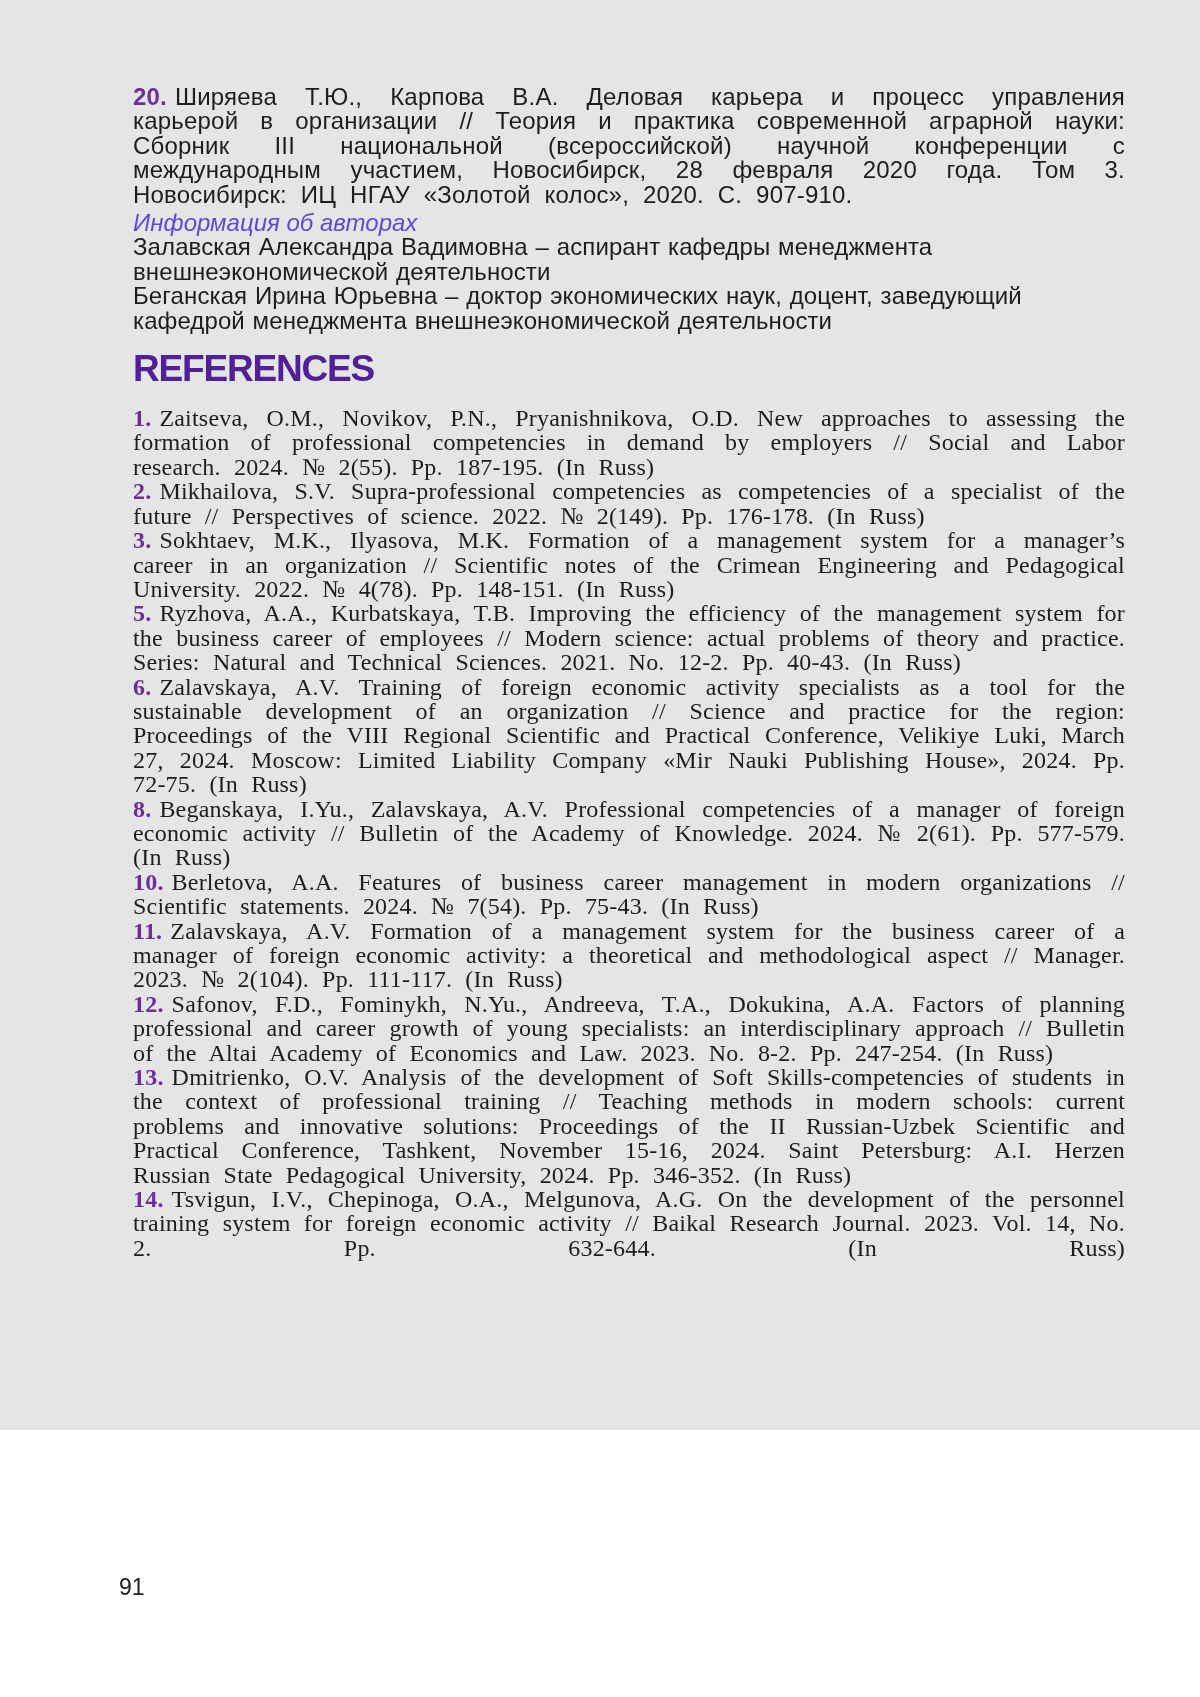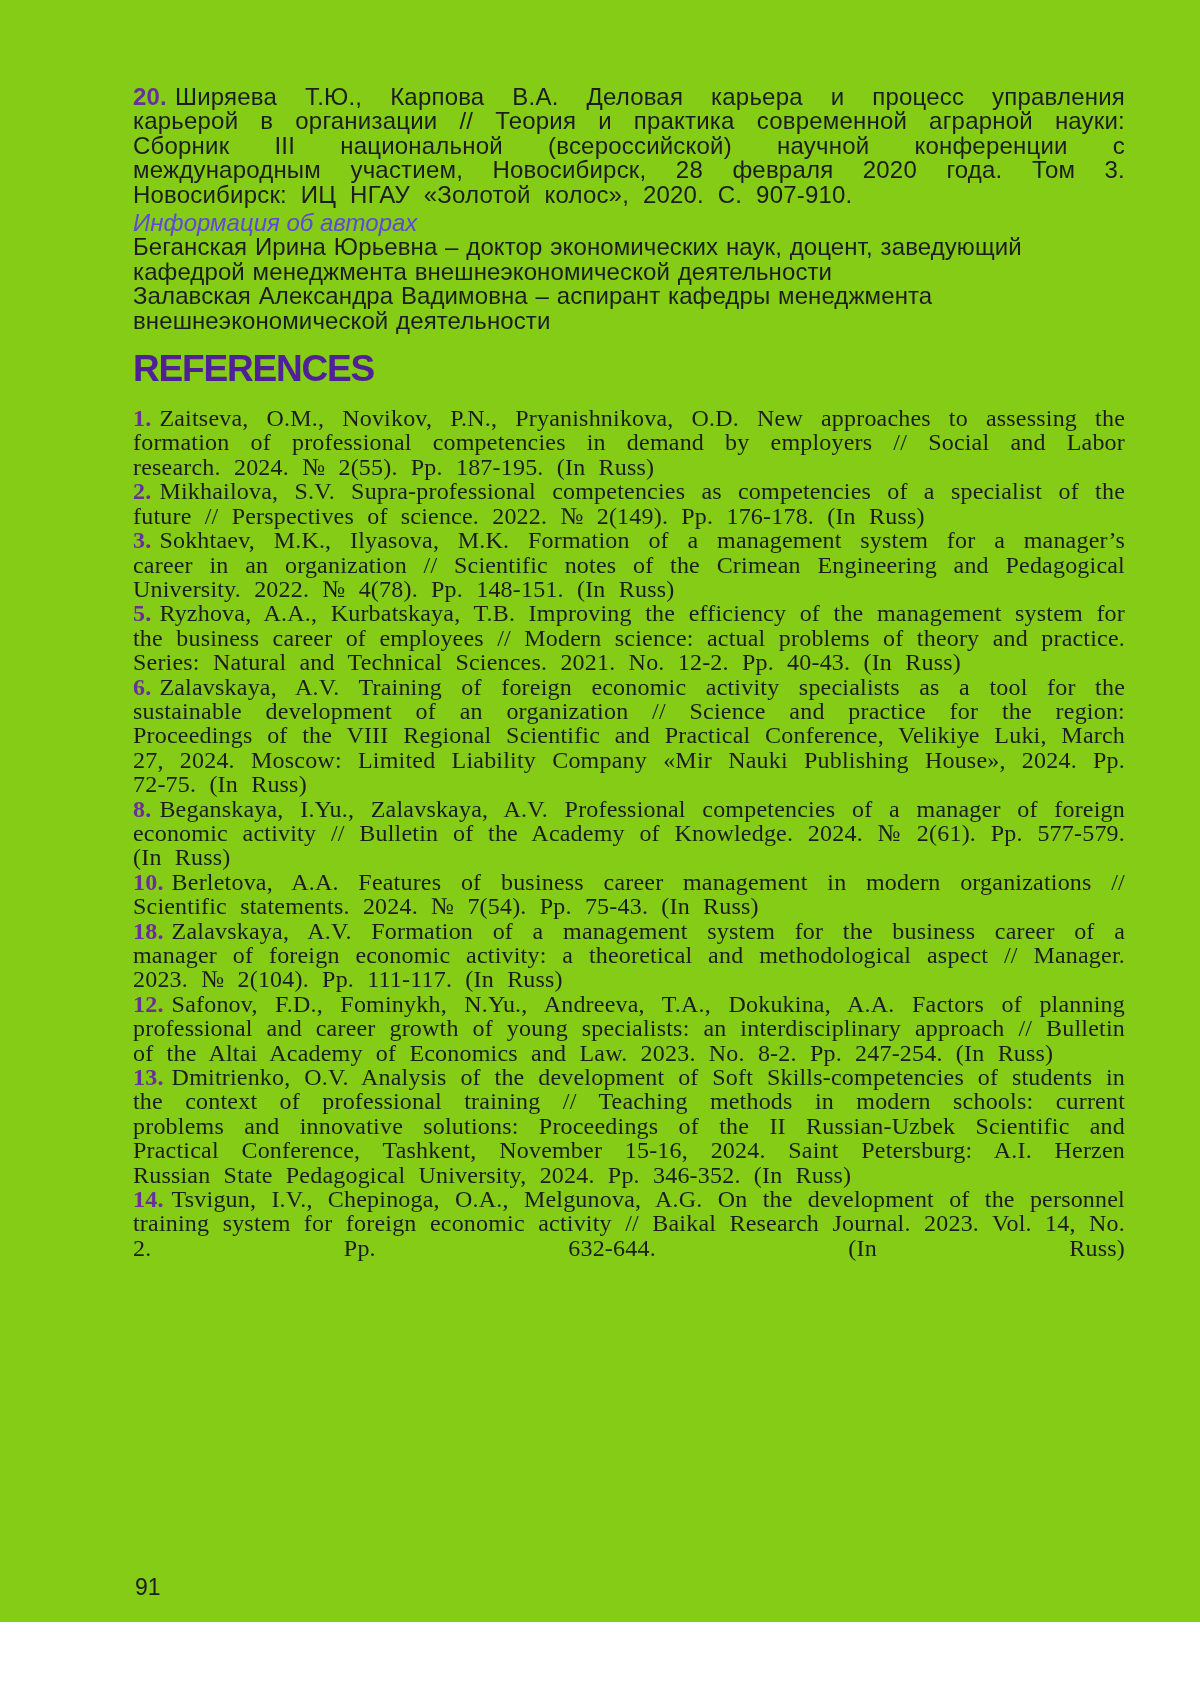--- a/index.html
+++ b/index.html
@@ -6,22 +6,22 @@
   html, body { background: #ffffff; }
   body {
     width: 1200px; height: 1697px;
     font-family: "Liberation Sans", sans-serif;
     color: #1d1d1f;
     position: relative;
     overflow: hidden;
   }
   .page {
     position: relative;
-    width: 1200px; height: 1622px;
-    background: #84cc16;
+    width: 1200px; height: 1430px;
+    background: #e5e5e5;
   }
   .content {
     position: absolute;
     left: 133px; top: 85px;
     width: 992px;
   }
   .para {
     font-size: 24px;
     line-height: 24.4px;
     text-align: justify;
@@ -54,49 +54,49 @@
     line-height: 40px;
     font-weight: bold;
     letter-spacing: -1.2px;
     color: #4f2096;
     word-spacing: 0;
   }
   .ref-list .para { margin: 0; font-family: Liberation Serif, serif; }
   .justify-last { text-align-last: justify; }
   .page-number {
     position: absolute;
-    left: 135px; top: 1574px;
+    left: 119px; top: 1574px;
     font-size: 23px;
     line-height: 26px;
     color: #1d1d1f;
   }
 </style>
 </head>
 <body>
 
 <div class="page">
   <div class="content">
 
     <p class="para"><span class="num">20.</span><span>Ширяева Т.Ю., Карпова В.А. Деловая карьера и процесс управления карьерой в организации // Теория и практика современной аграрной науки: Сборник III национальной (всероссийской) научной конференции с международным участием, Новосибирск, 28 февраля 2020 года. Том 3. Новосибирск: ИЦ НГАУ «Золотой колос», 2020. С. 907-910.</span></p>
 
     <p class="info-heading">Информация об авторах</p>
+    <p class="author">Залавская Александра Вадимовна – аспирант кафедры менеджмента внешнеэкономической деятельности</p>
     <p class="author">Беганская Ирина Юрьевна – доктор экономических наук, доцент, заведующий кафедрой менеджмента внешнеэкономической деятельности</p>
-    <p class="author">Залавская Александра Вадимовна – аспирант кафедры менеджмента внешнеэкономической деятельности</p>
 
     <h1 class="refs-heading">REFERENCES</h1>
 
     <div class="ref-list">
       <p class="para"><span class="num">1.</span><span>Zaitseva, O.M., Novikov, P.N., Pryanishnikova, O.D. New approaches to assessing the formation of professional competencies in demand by employers // Social and Labor research. 2024. № 2(55). Pp. 187-195. (In Russ)</span></p>
       <p class="para"><span class="num">2.</span><span>Mikhailova, S.V. Supra-professional competencies as competencies of a specialist of the future // Perspectives of science. 2022. № 2(149). Pp. 176-178. (In Russ)</span></p>
       <p class="para"><span class="num">3.</span><span>Sokhtaev, M.K., Ilyasova, M.K. Formation of a management system for a manager’s career in an organization // Scientific notes of the Crimean Engineering and Pedagogical University. 2022. № 4(78). Pp. 148-151. (In Russ)</span></p>
       <p class="para"><span class="num">5.</span><span>Ryzhova, A.A., Kurbatskaya, T.B. Improving the efficiency of the management system for the business career of employees // Modern science: actual problems of theory and practice. Series: Natural and Technical Sciences. 2021. No. 12-2. Pp. 40-43. (In Russ)</span></p>
       <p class="para"><span class="num">6.</span><span>Zalavskaya, A.V. Training of foreign economic activity specialists as a tool for the sustainable development of an organization // Science and practice for the region: Proceedings of the VIII Regional Scientific and Practical Conference, Velikiye Luki, March 27, 2024. Moscow: Limited Liability Company «Mir Nauki Publishing House», 2024. Pp. 72-75. (In Russ)</span></p>
       <p class="para"><span class="num">8.</span><span>Beganskaya, I.Yu., Zalavskaya, A.V. Professional competencies of a manager of foreign economic activity // Bulletin of the Academy of Knowledge. 2024. № 2(61). Pp. 577-579. (In Russ)</span></p>
       <p class="para"><span class="num">10.</span><span>Berletova, A.A. Features of business career management in modern organizations // Scientific statements. 2024. № 7(54). Pp. 75-43. (In Russ)</span></p>
-      <p class="para"><span class="num">18.</span><span>Zalavskaya, A.V. Formation of a management system for the business career of a manager of foreign economic activity: a theoretical and methodological aspect // Manager. 2023. № 2(104). Pp. 111-117. (In Russ)</span></p>
+      <p class="para"><span class="num">11.</span><span>Zalavskaya, A.V. Formation of a management system for the business career of a manager of foreign economic activity: a theoretical and methodological aspect // Manager. 2023. № 2(104). Pp. 111-117. (In Russ)</span></p>
       <p class="para"><span class="num">12.</span><span>Safonov, F.D., Fominykh, N.Yu., Andreeva, T.A., Dokukina, A.A. Factors of planning professional and career growth of young specialists: an interdisciplinary approach // Bulletin of the Altai Academy of Economics and Law. 2023. No. 8-2. Pp. 247-254. (In Russ)</span></p>
       <p class="para"><span class="num">13.</span><span>Dmitrienko, O.V. Analysis of the development of Soft Skills-competencies of students in the context of professional training // Teaching methods in modern schools: current problems and innovative solutions: Proceedings of the II Russian-Uzbek Scientific and Practical Conference, Tashkent, November 15-16, 2024. Saint Petersburg: A.I. Herzen Russian State Pedagogical University, 2024. Pp. 346-352. (In Russ)</span></p>
       <p class="para justify-last"><span class="num">14.</span><span>Tsvigun, I.V., Chepinoga, O.A., Melgunova, A.G. On the development of the personnel training system for foreign economic activity // Baikal Research Journal. 2023. Vol. 14, No. 2. Pp. 632-644. (In Russ)</span></p>
     </div>
 
   </div>
 
   <div class="page-number">91</div>
 </div>
 

